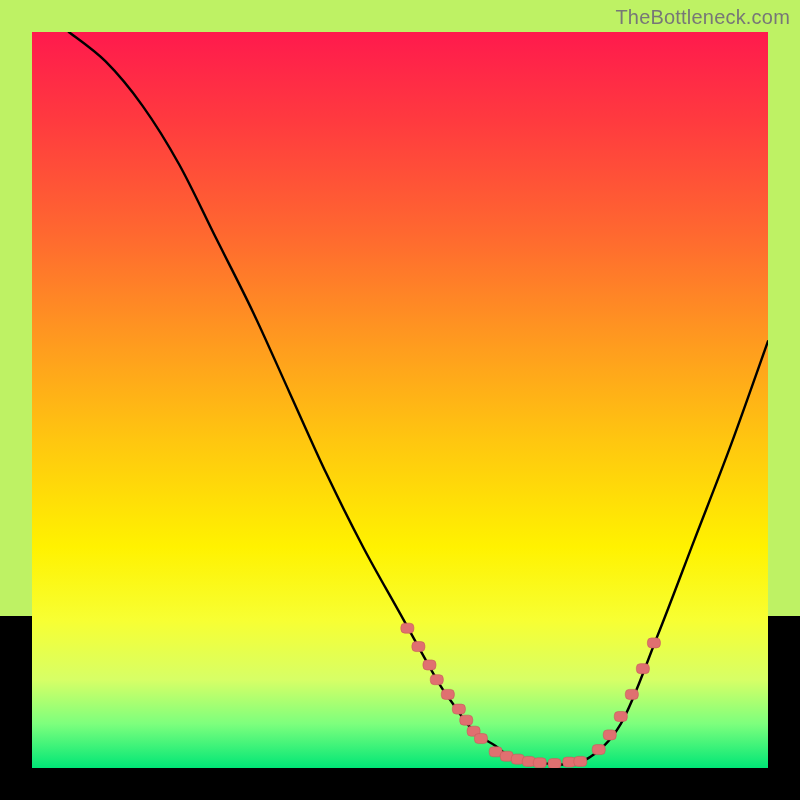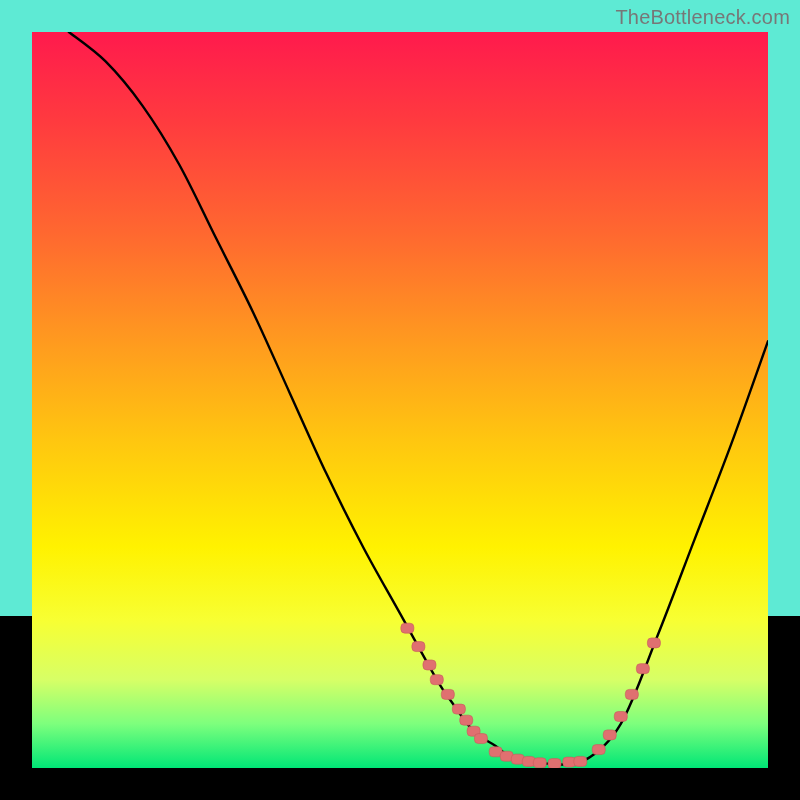--- a/index.html
+++ b/index.html
@@ -10,21 +10,21 @@
     background: #000;
     overflow: hidden;
     font-family: Arial, Helvetica, sans-serif;
   }
   .frame {
     position: absolute;
     left: 0;
     top: 0;
     width: 800px;
     height: 616px;
-    background: #5eead4;
+    background: #bef264;
   }
   .plot-area {
     position: absolute;
     left: 32px;
     top: 32px;
     width: 736px;
     height: 736px;
     background: linear-gradient(
       to bottom,
       #ff1a4d 0%,

